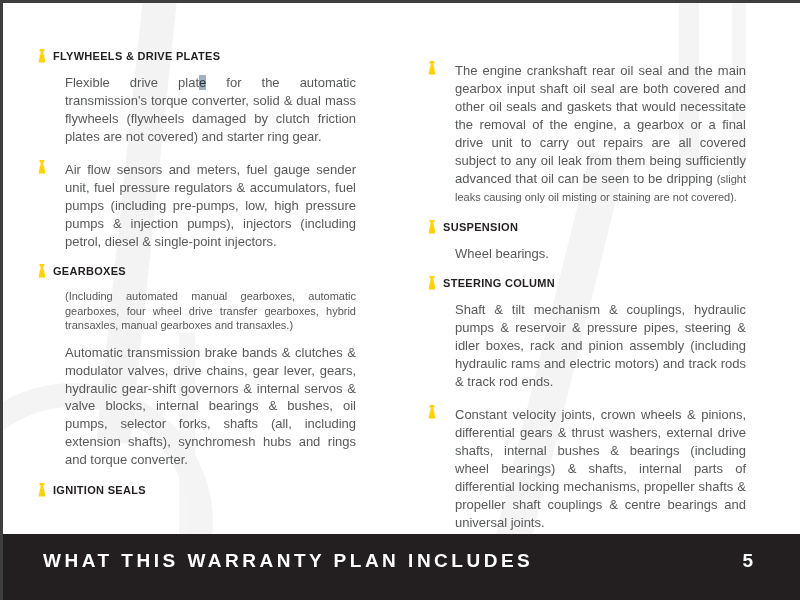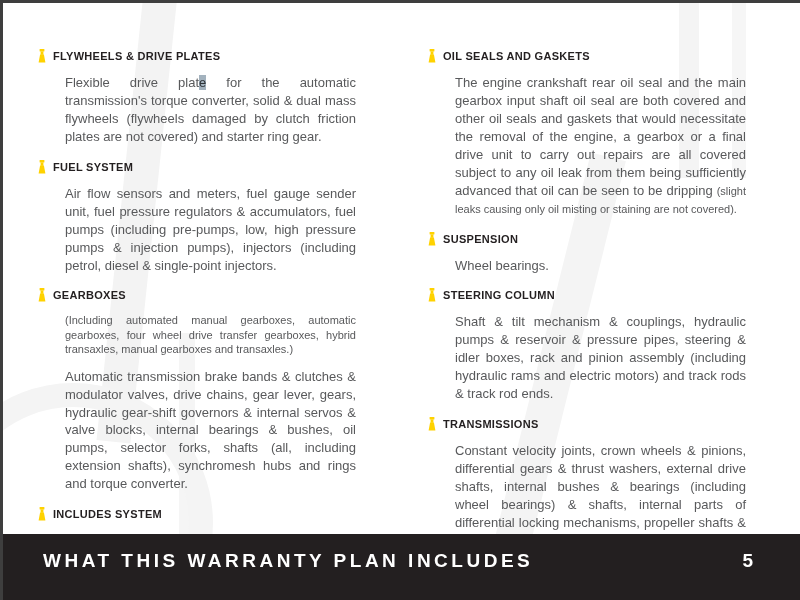--- a/index.html
+++ b/index.html
@@ -101,21 +101,20 @@
       </div>
 
       <div class="section">
         <svg class="bullet" width="10" height="14" viewBox="0 0 10 14">
           <g fill="#FFD200">
             <rect x="2.6" y="0" width="4.8" height="2.6" rx="0.6"></rect>
             <rect x="3.6" y="2.4" width="2.8" height="3.4"></rect>
             <path d="M1.6 13.6 L3.1 5.4 L6.9 5.4 L8.4 13.6 Z"></path>
           </g>
         </svg>
-        <h3>FUEL SYSTEM</h3>
         <p>Air flow sensors and meters, fuel gauge sender unit, fuel pressure regulators &amp; accumulators, fuel pumps (including pre-pumps, low, high pressure pumps &amp; injection pumps), injectors (including petrol, diesel &amp; single-point injectors.</p>
       </div>
 
       <div class="section">
         <svg class="bullet" width="10" height="14" viewBox="0 0 10 14">
           <g fill="#FFD200">
             <rect x="2.6" y="0" width="4.8" height="2.6" rx="0.6"></rect>
             <rect x="3.6" y="2.4" width="2.8" height="3.4"></rect>
             <path d="M1.6 13.6 L3.1 5.4 L6.9 5.4 L8.4 13.6 Z"></path>
           </g>
@@ -126,36 +125,35 @@
       </div>
 
       <div class="section">
         <svg class="bullet" width="10" height="14" viewBox="0 0 10 14">
           <g fill="#FFD200">
             <rect x="2.6" y="0" width="4.8" height="2.6" rx="0.6"></rect>
             <rect x="3.6" y="2.4" width="2.8" height="3.4"></rect>
             <path d="M1.6 13.6 L3.1 5.4 L6.9 5.4 L8.4 13.6 Z"></path>
           </g>
         </svg>
-        <h3>INCLUDES SYSTEM</h3>
+        <h3>IGNITION SEALS</h3>
       </div>
 
     </div>
 
     <div class="col col-right">
 
       <div class="section">
         <svg class="bullet" width="10" height="14" viewBox="0 0 10 14">
           <g fill="#FFD200">
             <rect x="2.6" y="0" width="4.8" height="2.6" rx="0.6"></rect>
             <rect x="3.6" y="2.4" width="2.8" height="3.4"></rect>
             <path d="M1.6 13.6 L3.1 5.4 L6.9 5.4 L8.4 13.6 Z"></path>
           </g>
         </svg>
-        <h3>OIL SEALS AND GASKETS</h3>
         <p><span>The engine crankshaft rear oil seal and the main gearbox input shaft oil seal are both covered and other oil seals and gaskets that would necessitate the removal of the engine, a gearbox or a final drive unit to carry out repairs are all covered subject to any oil leak from them being sufficiently advanced that oil can be seen to be dripping </span><span class="note-inline">(slight leaks causing only oil misting or staining are not covered).</span></p>
       </div>
 
       <div class="section">
         <svg class="bullet" width="10" height="14" viewBox="0 0 10 14">
           <g fill="#FFD200">
             <rect x="2.6" y="0" width="4.8" height="2.6" rx="0.6"></rect>
             <rect x="3.6" y="2.4" width="2.8" height="3.4"></rect>
             <path d="M1.6 13.6 L3.1 5.4 L6.9 5.4 L8.4 13.6 Z"></path>
           </g>
@@ -177,21 +175,20 @@
       </div>
 
       <div class="section">
         <svg class="bullet" width="10" height="14" viewBox="0 0 10 14">
           <g fill="#FFD200">
             <rect x="2.6" y="0" width="4.8" height="2.6" rx="0.6"></rect>
             <rect x="3.6" y="2.4" width="2.8" height="3.4"></rect>
             <path d="M1.6 13.6 L3.1 5.4 L6.9 5.4 L8.4 13.6 Z"></path>
           </g>
         </svg>
-        <h3>TRANSMISSIONS</h3>
         <p>Constant velocity joints, crown wheels &amp; pinions, differential gears &amp; thrust washers, external drive shafts, internal bushes &amp; bearings (including wheel bearings) &amp; shafts, internal parts of differential locking mechanisms, propeller shafts &amp; propeller shaft couplings &amp; centre bearings and universal joints.</p>
       </div>
 
       <div class="section">
         <svg class="bullet" width="10" height="14" viewBox="0 0 10 14">
           <g fill="#FFD200">
             <rect x="2.6" y="0" width="4.8" height="2.6" rx="0.6"></rect>
             <rect x="3.6" y="2.4" width="2.8" height="3.4"></rect>
             <path d="M1.6 13.6 L3.1 5.4 L6.9 5.4 L8.4 13.6 Z"></path>
           </g>

